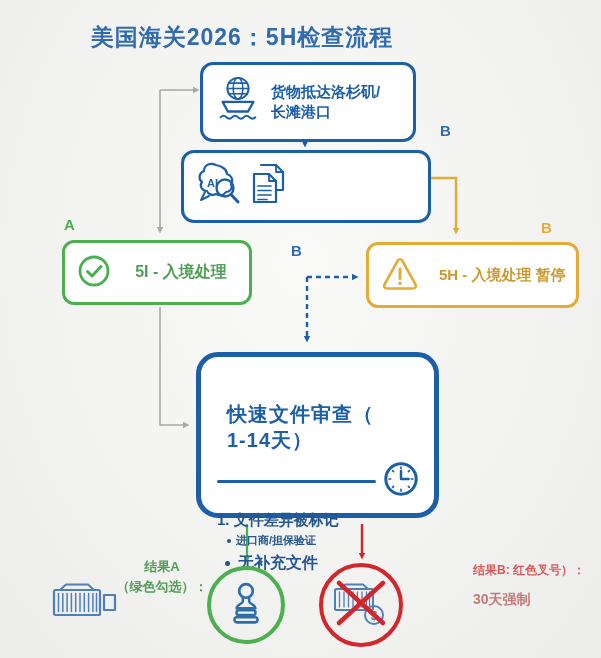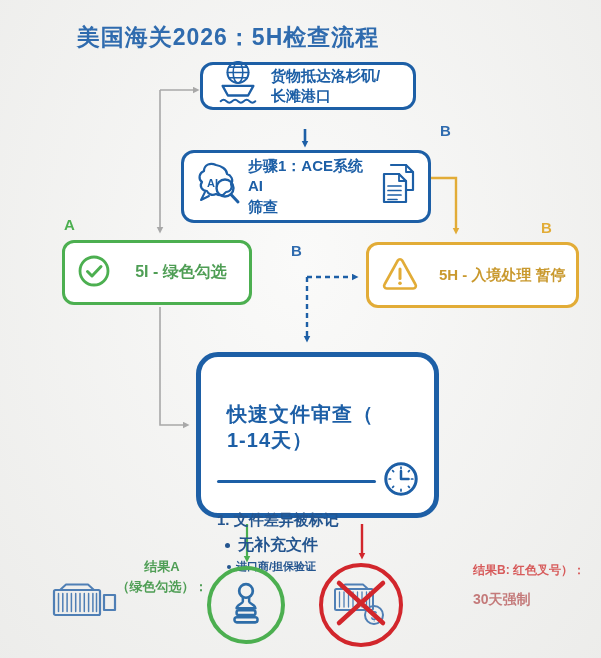--- a/index.html
+++ b/index.html
@@ -8,26 +8,26 @@
     --text-dark-blue:#24558f; --yellow-text:#c9992e; --green-text:#4f9e55;
     --result-red:#d75b5b; --result-red-muted:#c47a7a; --result-green-muted:#6f8f77;
     --icon-light-blue:#4f7fb5; --stamp-blue:#2e6da8; --background:#f4f4f2;
   }
   *{box-sizing:border-box;}
   body{margin:0;font-family:"Liberation Sans",sans-serif;}
   .canvas{position:relative;width:601px;height:658px;background:var(--background);overflow:hidden;}
   .canvas::after{content:"";position:absolute;inset:0;pointer-events:none;
     background:radial-gradient(ellipse at 50% 40%, rgba(255,255,255,.55), rgba(0,0,0,0.03));}
   .connectors{position:absolute;left:0;top:0;z-index:1;}
-  .title{position:absolute;left:48px;top:22px;width:360px;text-align:center;
+  .title{position:absolute;left:62px;top:22px;width:360px;text-align:center;
     font-size:23px;font-weight:bold;color:var(--title-blue);letter-spacing:1px;z-index:2;}
   .node{position:absolute;background:#fff;display:flex;align-items:center;z-index:2;}
   .node-blue{border:3px solid var(--primary-blue);border-radius:13px;color:var(--primary-blue);font-weight:bold;}
   .pre{white-space:pre-line;}
-  .box-arrival{left:200px;top:62px;width:216px;height:48px;padding:4px 10px;gap:8px;font-size:15px;line-height:1.35;}
+  .box-arrival{left:200px;top:62px;width:216px;height:80px;padding:4px 10px;gap:8px;font-size:15px;line-height:1.35;}
   .box-ai{left:181px;top:150px;width:250px;height:73px;padding:4px 10px 4px 8px;gap:6px;font-size:15px;line-height:1.35;}
   .box-ai .txt{flex:1;}
   .box-release{left:62px;top:240px;width:190px;height:65px;border:3px solid var(--green);border-radius:12px;
     background:#fff;color:var(--green-text);font-size:16px;font-weight:bold;padding:0 12px;gap:14px;}
   .box-release .txt{flex:1;text-align:center;}
   .box-hold{left:366px;top:242px;width:213px;height:66px;border:3px solid var(--yellow);border-radius:12px;
     background:#fff;color:var(--yellow-text);font-size:15px;font-weight:bold;padding:0 10px;gap:18px;}
   .box-review{left:196px;top:352px;width:243px;height:166px;border:5px solid var(--primary-blue);
     border-radius:22px;background:#fff;display:block;padding:12px 14px 8px 16px;z-index:2;}
   .review-title{font-size:20px;font-weight:bold;color:var(--primary-blue);line-height:1.3;
@@ -141,41 +141,39 @@
   <div class="node node-blue box-ai">
     <span>
       <svg width="50" height="48" viewBox="0 0 50 48">
         <path d="M24,5 c-6,-3 -12,0 -12,6 c-5,2 -6,8 -2,11 c-3,4 0,9 5,9 c1,3 5,5 9,3 c4,2 8,1 10,-2 c4,0 7,-4 5,-8 c3,-4 0,-9 -4,-10 c0,-5 -6,-8 -11,-9 z" class="st" stroke-width="2.2"></path>
         <path d="M13,32 l-4,8 l8,-4" class="st" stroke-width="2" fill="#fff"></path>
         <text x="15" y="27" font-size="11" font-weight="bold" fill="#1d5fa6" font-family="Liberation Sans, sans-serif">AI</text>
         <circle cx="33" cy="28" r="8.5" class="st" stroke-width="2.4" fill="#fff"></circle>
         <path d="M39,34.5 L46,42" class="st" stroke-width="3"></path>
       </svg>
     </span>
-    <span class="txt pre">步骤1：ACE系统AI
-筛查</span>
     <span>
       <svg width="40" height="46" viewBox="0 0 40 46">
         <path d="M13,4 h15 l7,7 v18 h-7" class="st" stroke-width="2.2" fill="#fff"></path>
         <path d="M28,4 v7 h7" class="st" stroke-width="1.8"></path>
         <path d="M6,13 h15 l7,7 v21 h-22 z" class="st" stroke-width="2.2" fill="#fff"></path>
         <path d="M21,13 v7 h7" class="st" stroke-width="1.8"></path>
         <path d="M10,25 h13 M10,29.5 h13 M10,34 h13 M10,38.5 h9" class="st" stroke-width="1.7"></path>
       </svg>
     </span>
   </div>
 
   <div class="node box-release">
     <span>
       <svg width="34" height="34" viewBox="0 0 34 34">
         <circle cx="17" cy="17" r="14" class="gn" stroke-width="2.8"></circle>
         <path d="M10.5,17.5 l4.5,4.5 l9,-9.5" class="gn" stroke-width="3"></path>
       </svg>
     </span>
-    <span class="txt">5I - 绿色勾选</span>
+    <span class="txt">5I - 入境处理</span>
   </div>
 
   <div class="node box-hold">
     <span>
       <svg width="42" height="38" viewBox="0 0 42 38">
         <path d="M18.8,5.5 a2.6,2.6 0 0 1 4.4,0 L36.5,29.5 a2.6,2.6 0 0 1 -2.2,4 H7.7 a2.6,2.6 0 0 1 -2.2,-4 Z" class="yl" stroke-width="2.6"></path>
         <path d="M21,14 V23.5" class="yl" stroke-width="3"></path>
         <circle cx="21" cy="28.2" r="1.8" class="f-yellow" stroke="none"></circle>
       </svg>
     </span>
@@ -189,27 +187,27 @@
       <span class="line"></span>
       <span>
         <svg width="38" height="38" viewBox="0 0 40 40">
           <circle cx="20" cy="20" r="16" class="st" stroke-width="3.2"></circle>
           <path d="M20,20 V11.5 M20,20 H28" class="st" stroke-width="2.6"></path>
           <path d="M20,7.5 v1.5 M20,31 v1.5 M7.5,20 h1.5 M31,20 h1.5 M11.2,11.2 l1,1 M27.8,27.8 l1,1 M27.8,12.2 l1,-1 M11.2,28.8 l1,-1" class="st" stroke-width="1.8"></path>
         </svg>
       </span>
     </div>
     <div class="review-item-1">1. 文件差异被标记</div>
+    <div class="review-item review-item-2">
+      <span class="dot dot-s"></span>
+      <span>进口商/担保验证</span>
+    </div>
     <div class="review-item review-item-3">
       <span class="dot dot-m"></span>
       <span>无补充文件</span>
-    </div>
-    <div class="review-item review-item-2">
-      <span class="dot dot-s"></span>
-      <span>进口商/担保验证</span>
     </div>
   </div>
 
   <div class="container-icon-wrap">
     <svg width="66" height="44" viewBox="0 0 66 44">
       <path d="M8,10 L14,4.5 H36 L42,10" class="lt" stroke-width="2"></path>
       <rect x="2" y="10" width="46" height="25" rx="1.5" class="lt" stroke-width="2.2"></rect>
       <path d="M6.5,13.5 v18 M10.8,13.5 v18 M15.1,13.5 v18 M19.4,13.5 v18 M23.7,13.5 v18 M28,13.5 v18 M32.3,13.5 v18 M36.6,13.5 v18 M40.9,13.5 v18 M44.5,13.5 v18" class="lt" stroke-width="1.5"></path>
       <rect x="52" y="15" width="11" height="15" class="lt" stroke-width="2.2"></rect>
     </svg>

